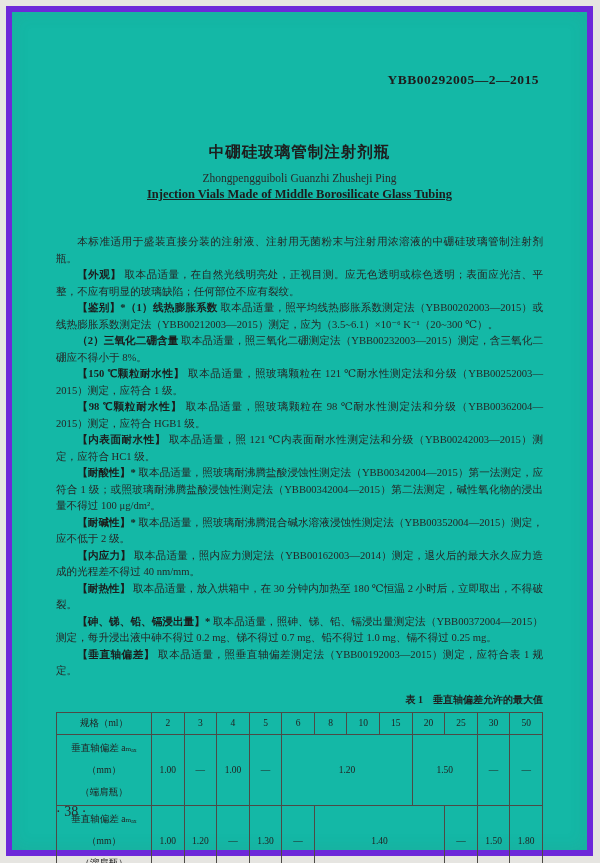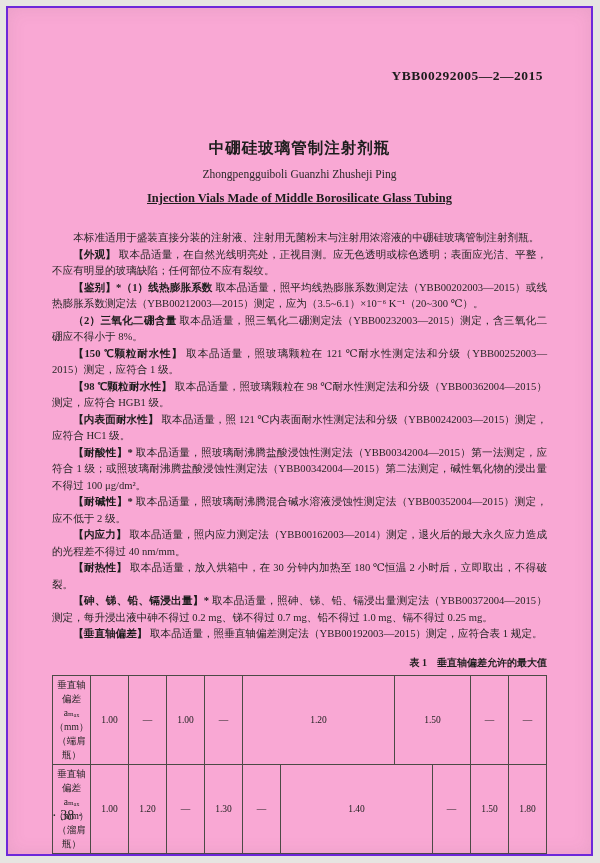--- a/index.html
+++ b/index.html
@@ -5,22 +5,22 @@
   html, body {
     margin: 0; padding: 0;
     width: 600px; height: 863px;
     background: #e6e5e1;
     font-family: "Liberation Serif", "DejaVu Serif", serif;
     overflow: hidden;
   }
   .page {
     position: absolute;
     left: 6px; top: 6px; right: 7px; bottom: 7px;
-    background: #f9a8d4;
-    border: 2px solid #6d28d9;
+    background: #14b8a6;
+    border: 6px solid #6d28d9;
     box-shadow: inset 0 0 18px rgba(90,85,75,0.10);
     padding-left: 35px;
   }
   .doc-number {
     position: absolute;
     top: 60px; right: 48px;
     font-size: 13.5px;
     font-weight: bold;
     color: #1d1d1d;
     letter-spacing: 0.5px;
@@ -32,21 +32,21 @@
     color: #1d1d1d;
   }
   .title-zh {
     font-size: 15.5px;
     font-weight: bold;
     margin: 0 0 9px 0;
     letter-spacing: 1px;
   }
   .title-pinyin {
     font-size: 11.5px;
-    margin: 0 0 11px 0;
+    margin: 0 0 3px 0;
     color: #2a2a2a;
   }
   .title-en {
     font-size: 12.5px;
     font-weight: bold;
     color: #1d1d1d;
     text-decoration: underline;
   }
   .body-area {
     position: absolute;
@@ -79,21 +79,21 @@
     border: 1px solid #4c4a46;
     text-align: center;
     vertical-align: middle;
     padding: 2px 1px;
     height: 17px;
   }
   table.dev-table td.c-spec { width: 92px; }
   table.dev-table tr.data-row td { height: 44px; }
   table.dev-table td.rowlabel {
     white-space: pre-line;
-    line-height: 14px;
+    line-height: 22px;
     font-size: 9.5px;
   }
   .page-number {
     position: absolute;
     left: 44px; bottom: 30px;
     font-size: 14px;
     color: #2a2a2a;
   }
 </style>
 </head>
@@ -123,20 +123,35 @@
       <p><b>【内应力】</b> <span>取本品适量，照内应力测定法（YBB00162003—2014）测定，退火后的最大永久应力造成的光程差不得过 40 nm/mm。</span></p>
       <p><b>【耐热性】</b> <span>取本品适量，放入烘箱中，在 30 分钟内加热至 180 ℃恒温 2 小时后，立即取出，不得破裂。</span></p>
       <p><b>【砷、锑、铅、镉浸出量】*</b> <span>取本品适量，照砷、锑、铅、镉浸出量测定法（YBB00372004—2015）测定，每升浸出液中砷不得过 0.2 mg、锑不得过 0.7 mg、铅不得过 1.0 mg、镉不得过 0.25 mg。</span></p>
       <p><b>【垂直轴偏差】</b> <span>取本品适量，照垂直轴偏差测定法（YBB00192003—2015）测定，应符合表 1 规定。</span></p>
     </div>
 
     <div class="table-caption">表 1　垂直轴偏差允许的最大值</div>
 
     <table class="dev-table">
       <tbody>
+        <tr>
+          <td class="c-spec">规格（ml）</td>
+          <td>2</td>
+          <td>3</td>
+          <td>4</td>
+          <td>5</td>
+          <td>6</td>
+          <td>8</td>
+          <td>10</td>
+          <td>15</td>
+          <td>20</td>
+          <td>25</td>
+          <td>30</td>
+          <td>50</td>
+        </tr>
         <tr class="data-row">
           <td class="rowlabel">垂直轴偏差 aₘₐₓ
 （mm）
 （端肩瓶）</td>
           <td>1.00</td>
           <td>—</td>
           <td>1.00</td>
           <td>—</td>
           <td colspan="4">1.20</td>
           <td colspan="2">1.50</td>

